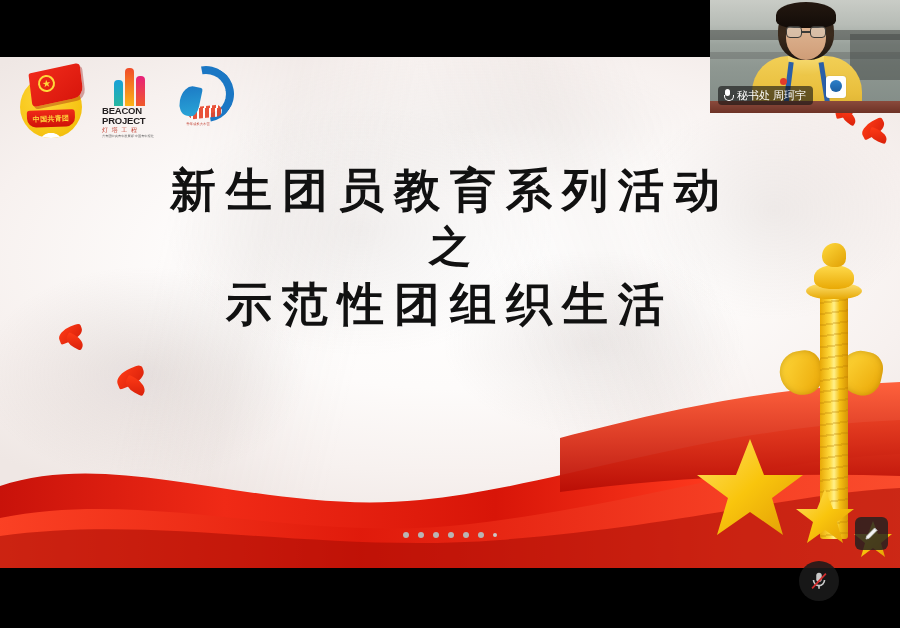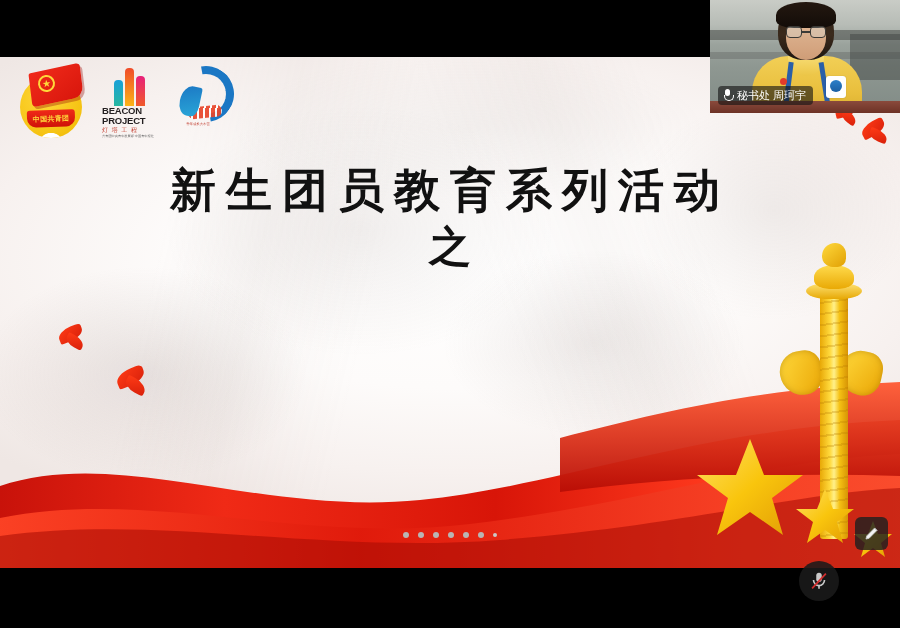--- a/index.html
+++ b/index.html
@@ -371,20 +371,21 @@
         <div class="sw">
           <div class="wave"></div>
         </div>
         <div class="sl">青年成长大本营</div>
       </div>
     </div>
 
     <div class="title">
       <div class="t-line1">新生团员教育系列活动</div>
       <div class="t-line2">之</div>
+      <div class="t-line3">示范性团组织生活</div>
     </div>
 
     <div class="dots">
       <span></span>
       <span></span>
       <span></span>
       <span></span>
       <span></span>
       <span></span>
       <span class="sm"></span>

